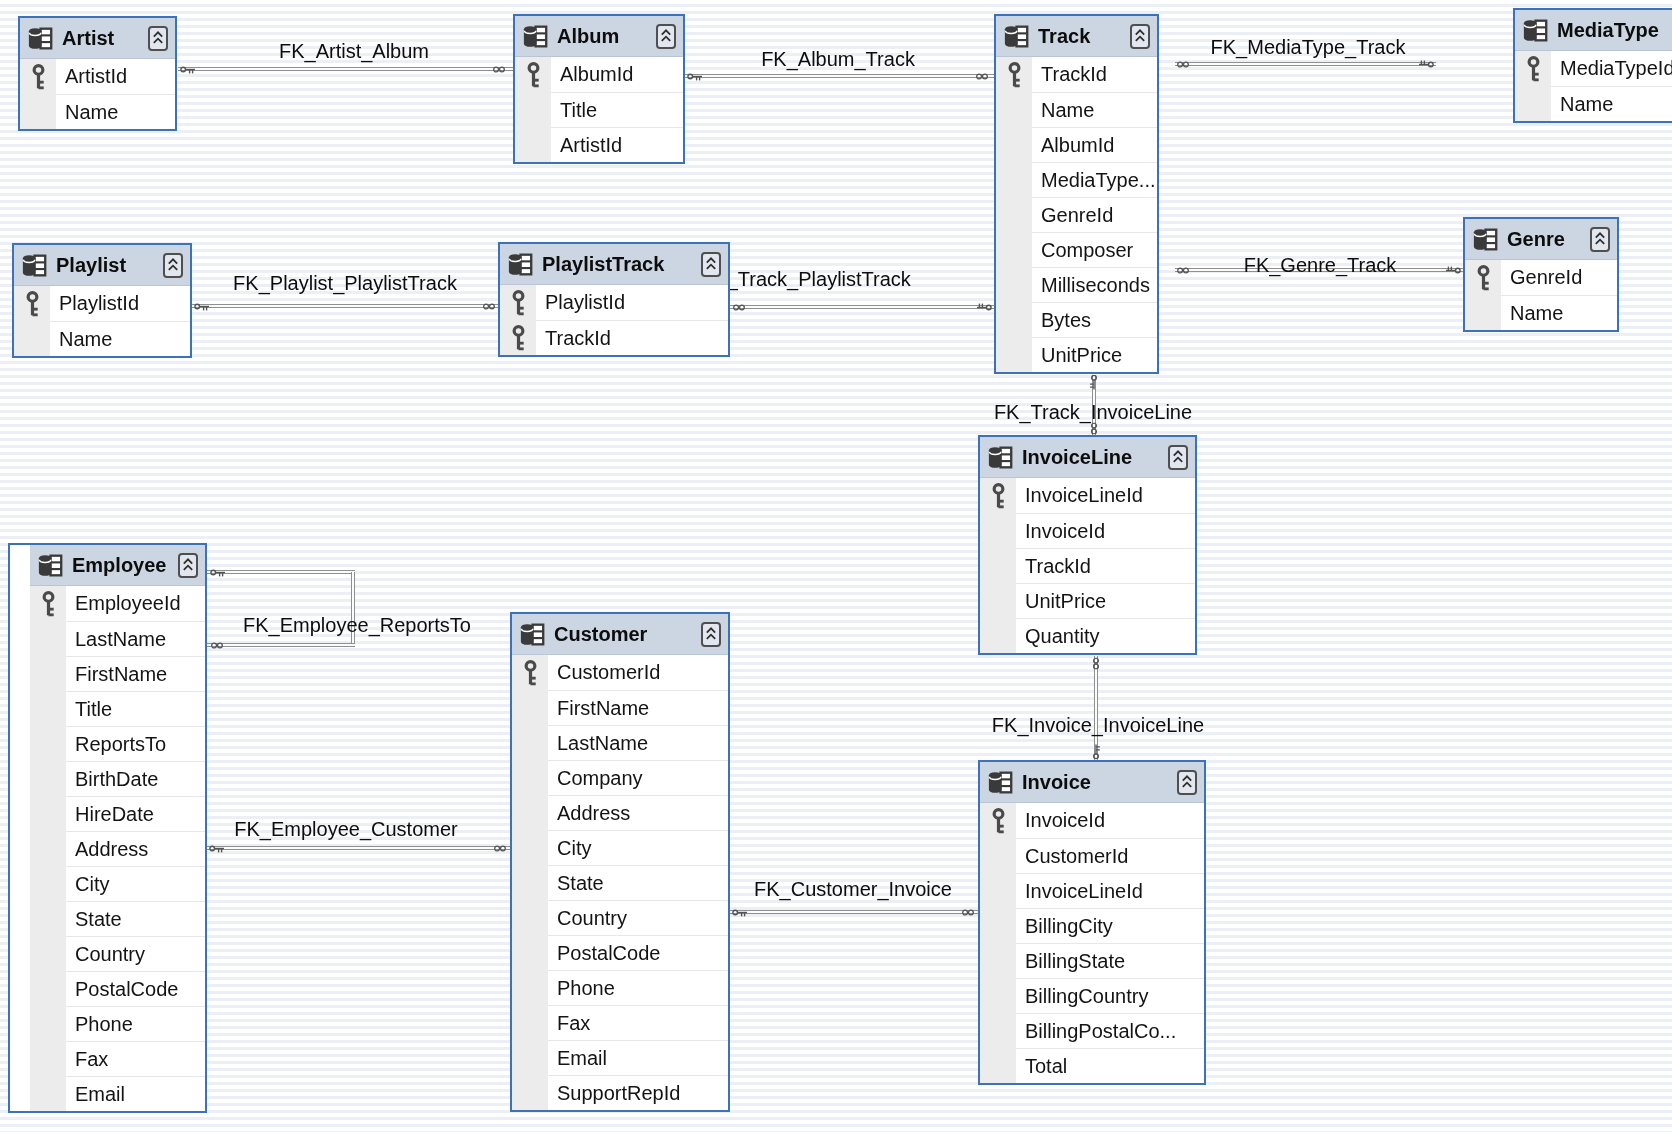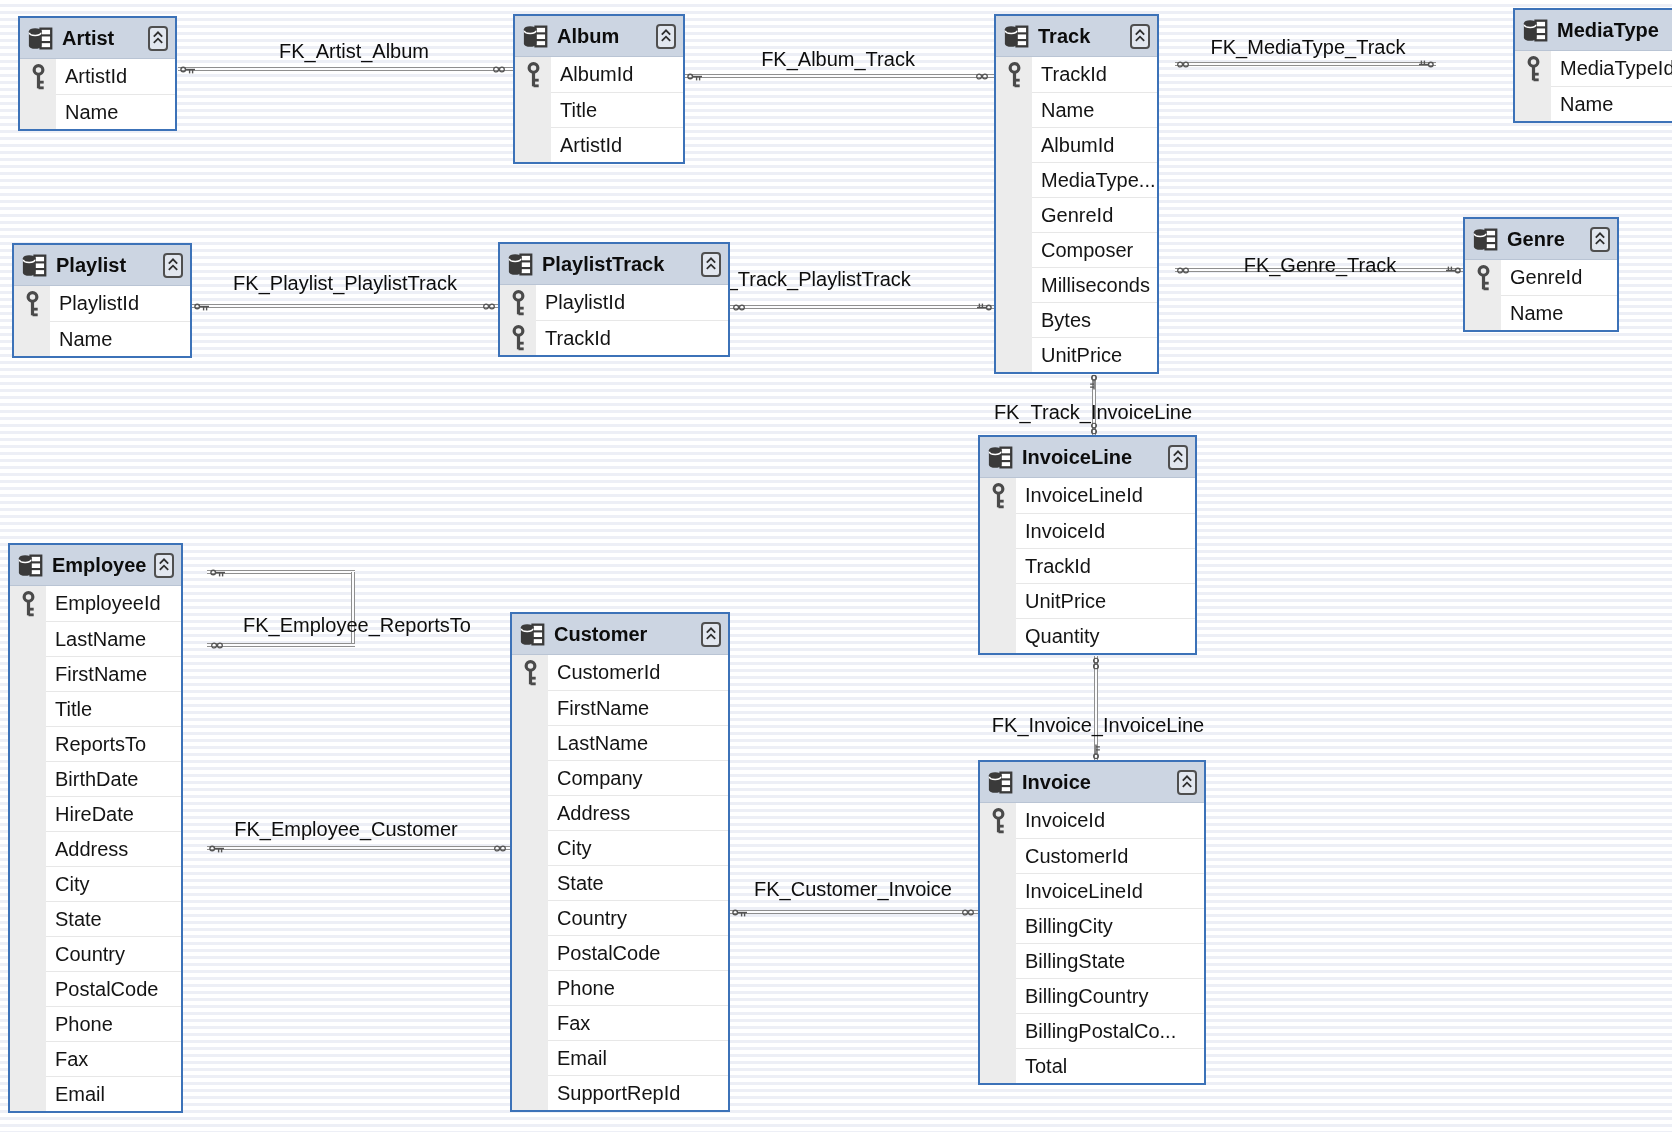--- a/index.html
+++ b/index.html
@@ -570,21 +570,21 @@
         <div class="row">
           <span class="gutter"></span>
           <span class="cname">BillingPostalCo...</span>
         </div>
         <div class="row">
           <span class="gutter"></span>
           <span class="cname">Total</span>
         </div>
       </div>
     </div>
-    <div class="tbl" style="left: 8px; top: 543px; width: 175px;">
+    <div class="tbl" style="left: 8px; top: 543px; width: 199px; padding-left: 20px;">
       <div class="tbl-hd">
         <span class="tbl-ic"><svg width="27" height="25" viewBox="0 0 30 28">
             <rect x="15" y="3" width="12" height="22" fill="#ffffff" stroke="#3a3a3a" stroke-width="2.6"></rect>
             <line x1="15" y1="10.5" x2="27" y2="10.5" stroke="#3a3a3a" stroke-width="2.4"></line>
             <line x1="15" y1="18" x2="27" y2="18" stroke="#3a3a3a" stroke-width="2.4"></line>
             <path d="M2 6 v16 a7 3.6 0 0 0 14 0 v-16 z" fill="#3a3a3a"></path>
             <ellipse cx="9" cy="6" rx="7" ry="3.6" fill="#3a3a3a"></ellipse>
             <path d="M2.6 7.6 a6.4 3 0 0 0 12.8 0" fill="none" stroke="#ffffff" stroke-width="1.6"></path>
           </svg></span>
         <span class="tbl-title">Employee</span>

